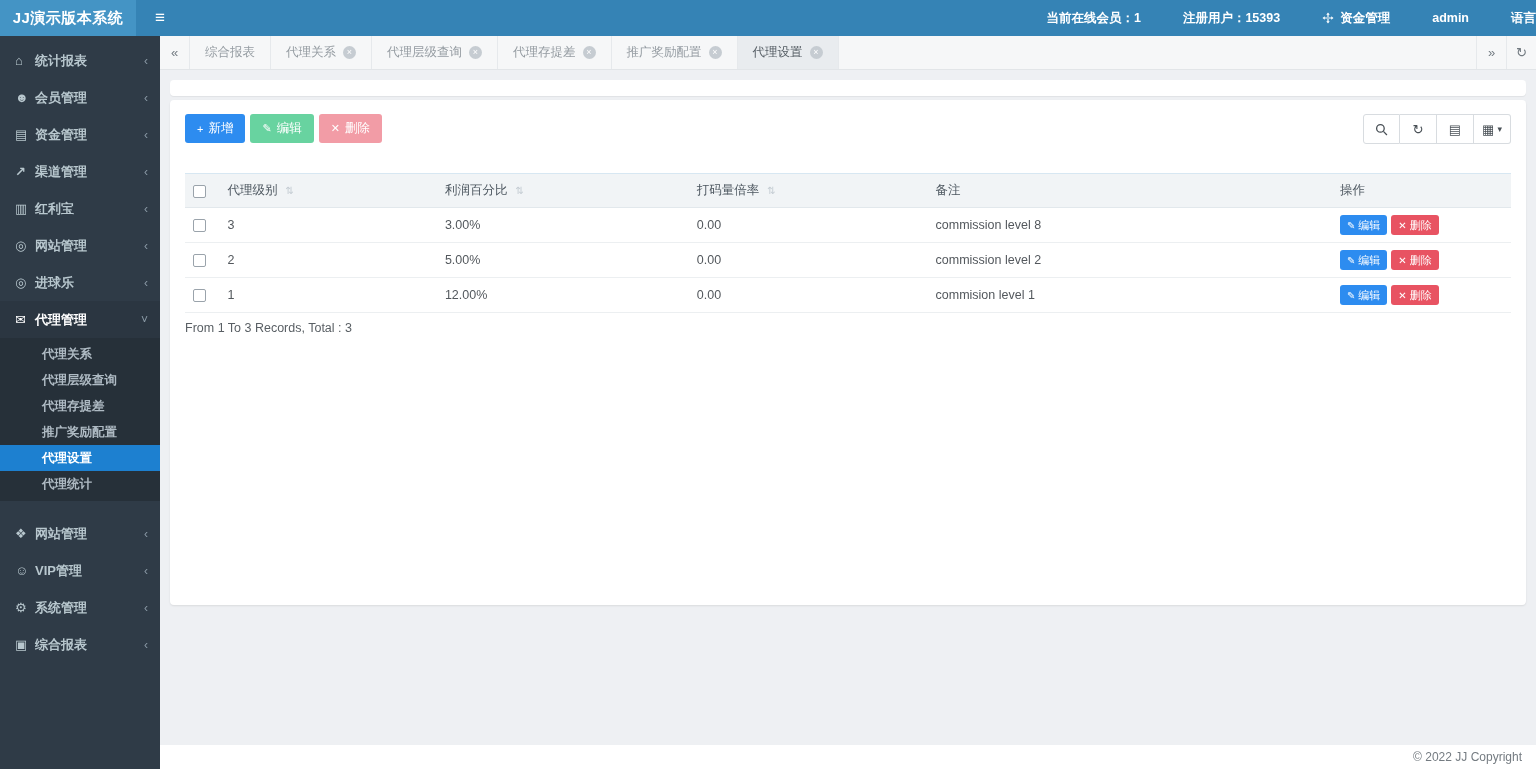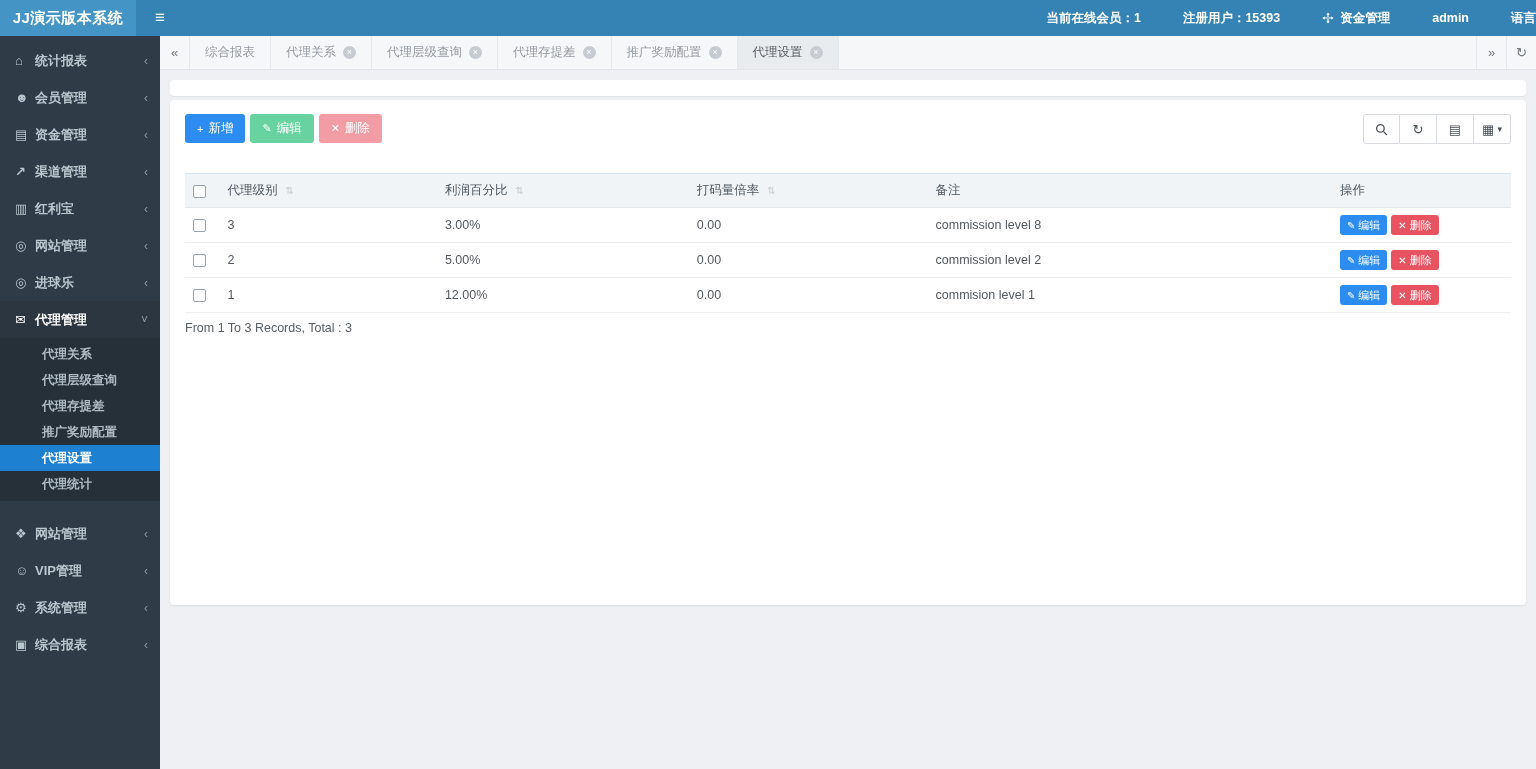--- a/index.html
+++ b/index.html
@@ -299,14 +299,17 @@
                 <span>删除</span>
               </button>
           </td>
         </tr>
       </tbody>
     </table>
 
     <div class="summary">From 1 To 3 Records, Total : 3</div>
   </div>
 
+  <div class="footer">
+    <span>© 2022 JJ Copyright</span>
+  </div>
 
 </div>
 
 </body></html>

